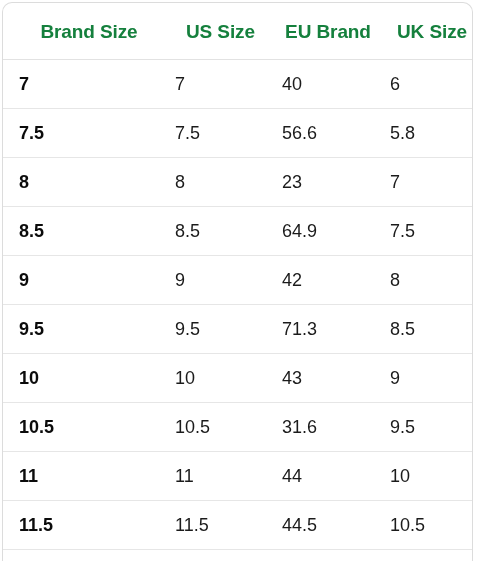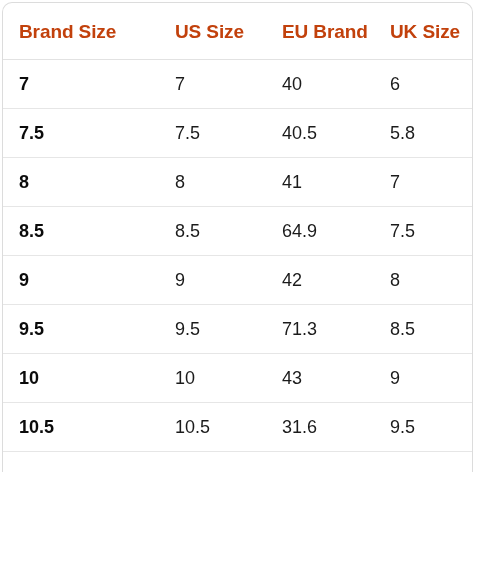--- a/index.html
+++ b/index.html
@@ -33,24 +33,24 @@
     border-collapse: collapse;
     table-layout: fixed;
   }
 
   table.size-table col.c-brand { width: 156px; }
   table.size-table col.c-us    { width: 107px; }
   table.size-table col.c-eu    { width: 108px; }
   table.size-table col.c-uk    { width: 100px; }
 
   table.size-table th {
-    text-align: left;
+    text-align: center;
     font-size: 19px;
     font-weight: bold;
-    color: #c2410c;
+    color: #15803d;
     letter-spacing: -0.1px;
     padding: 18px 0 16px 16px;
     border-bottom: 1px solid #e2e2e2;
     white-space: nowrap;
   }
 
   table.size-table td {
     text-align: left;
     font-size: 18px;
     color: #1b1b1b;
@@ -97,27 +97,27 @@
     <tbody id="table-body">
         <tr>
           <td class="brand-cell">7</td>
           <td>7</td>
           <td>40</td>
           <td>6</td>
         </tr>
         <tr>
           <td class="brand-cell">7.5</td>
           <td>7.5</td>
-          <td>40.5</td>
+          <td>56.6</td>
           <td>5.8</td>
         </tr>
         <tr>
           <td class="brand-cell">8</td>
           <td>8</td>
-          <td>41</td>
+          <td>23</td>
           <td>7</td>
         </tr>
         <tr>
           <td class="brand-cell">8.5</td>
           <td>8.5</td>
           <td>64.9</td>
           <td>7.5</td>
         </tr>
         <tr>
           <td class="brand-cell">9</td>
@@ -136,20 +136,32 @@
           <td>10</td>
           <td>43</td>
           <td>9</td>
         </tr>
         <tr>
           <td class="brand-cell">10.5</td>
           <td>10.5</td>
           <td>31.6</td>
           <td>9.5</td>
         </tr>
+        <tr>
+          <td class="brand-cell">11</td>
+          <td>11</td>
+          <td>44</td>
+          <td>10</td>
+        </tr>
+        <tr>
+          <td class="brand-cell">11.5</td>
+          <td>11.5</td>
+          <td>44.5</td>
+          <td>10.5</td>
+        </tr>
         <tr class="partial-row">
           <td></td>
           <td></td>
           <td></td>
           <td></td>
         </tr>
       </tbody>
   </table>
 </div>
 

